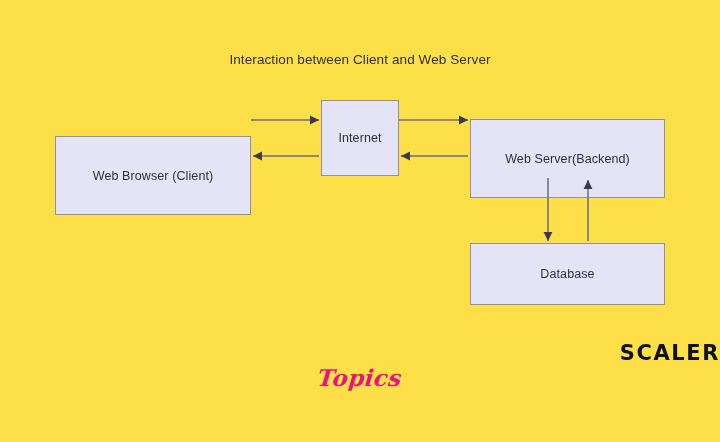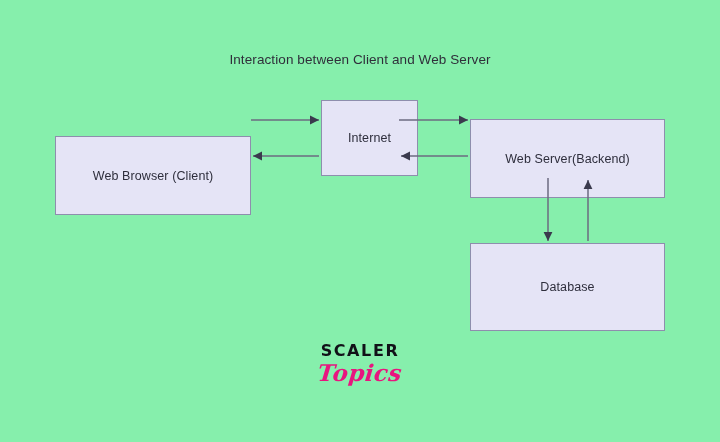--- a/index.html
+++ b/index.html
@@ -8,21 +8,21 @@
     padding: 0;
     background: #ffffff;
   }
   body {
     font-family: "Liberation Sans", "DejaVu Sans", sans-serif;
   }
   #canvas {
     position: relative;
     width: 720px;
     height: 442px;
-    background: #86efac;
+    background: #fde047;
     overflow: hidden;
   }
   #diagram-title {
     position: absolute;
     left: 0;
     top: 52px;
     width: 720px;
     text-align: center;
     font-size: 13.5px;
     color: #2f2f3a;
@@ -36,23 +36,23 @@
     border: 1.4px solid #8e8ead;
     display: flex;
     align-items: center;
     justify-content: center;
     color: #2e2e3c;
     font-size: 12.5px;
     letter-spacing: 0.1px;
     white-space: nowrap;
   }
   #node-browser  { left: 55px;  top: 97px;  width: 196px; height: 79px; margin-top: 39px; }
-  #node-internet { left: 321px; top: 100px; width: 97px;  height: 76px; }
+  #node-internet { left: 321px; top: 100px; width: 78px;  height: 76px; }
   #node-server   { left: 470px; top: 99px;  width: 195px; height: 79px; margin-top: 20px; }
-  #node-database { left: 470px; top: 243px; width: 195px; height: 88px; text-align: right; }
+  #node-database { left: 470px; top: 243px; width: 195px; height: 62px; text-align: right; }
 
   #arrow-layer {
     position: absolute;
     left: 0;
     top: 0;
     width: 720px;
     height: 442px;
     pointer-events: none;
   }
 
@@ -61,23 +61,24 @@
     left: 0;
     top: 343px;
     width: 720px;
     text-align: center;
     line-height: 1;
   }
   #logo-scaler {
     display: block;
     font-family: "DejaVu Sans", sans-serif;
     font-weight: bold;
-    font-size: 16px;
+    font-size: 21px;
     letter-spacing: 1.6px;
     color: #111118;
+    text-align: right;
   }
   #logo-topics {
     display: block;
     margin-top: 2px;
     font-family: "DejaVu Serif", serif;
     font-style: italic;
     font-weight: bold;
     font-size: 23px;
     letter-spacing: 0.4px;
     color: #e8157f;

